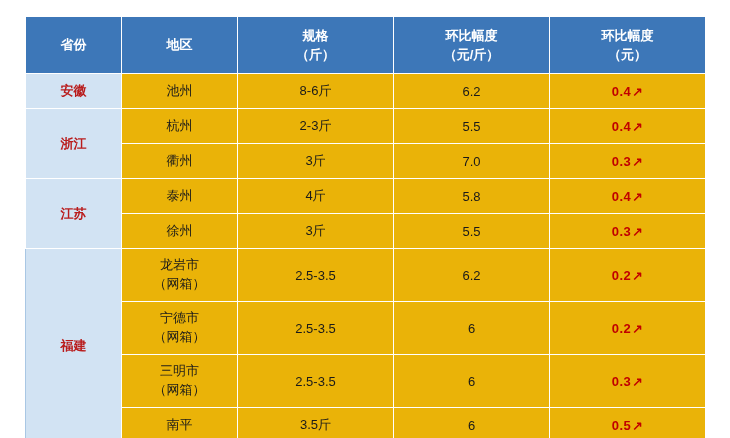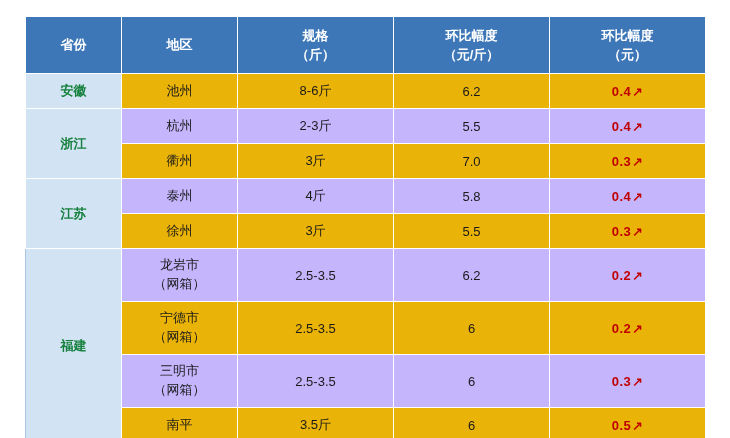--- a/index.html
+++ b/index.html
@@ -45,26 +45,26 @@
   }
   thead th .hdr-line2 {
     display: block;
     font-weight: bold;
   }
   tbody td {
     height: 34px;
     background: #eab308;
   }
   tbody tr.alt td {
-    background: #c4b5fd;
+    background: #eab308;
   }
   td.province {
     background: #d2e3f3;
     font-weight: bold;
-    color: #15803d;
+    color: #b91c1c;
     font-size: 13.5px;
   }
   tbody tr.alt td.province {
     background: #d2e3f3;
   }
   td.province.white {
     background: #ffffff;
     border-left: 1px solid #a9c7e4;
     border-right: 1px solid #ffffff;
   }

